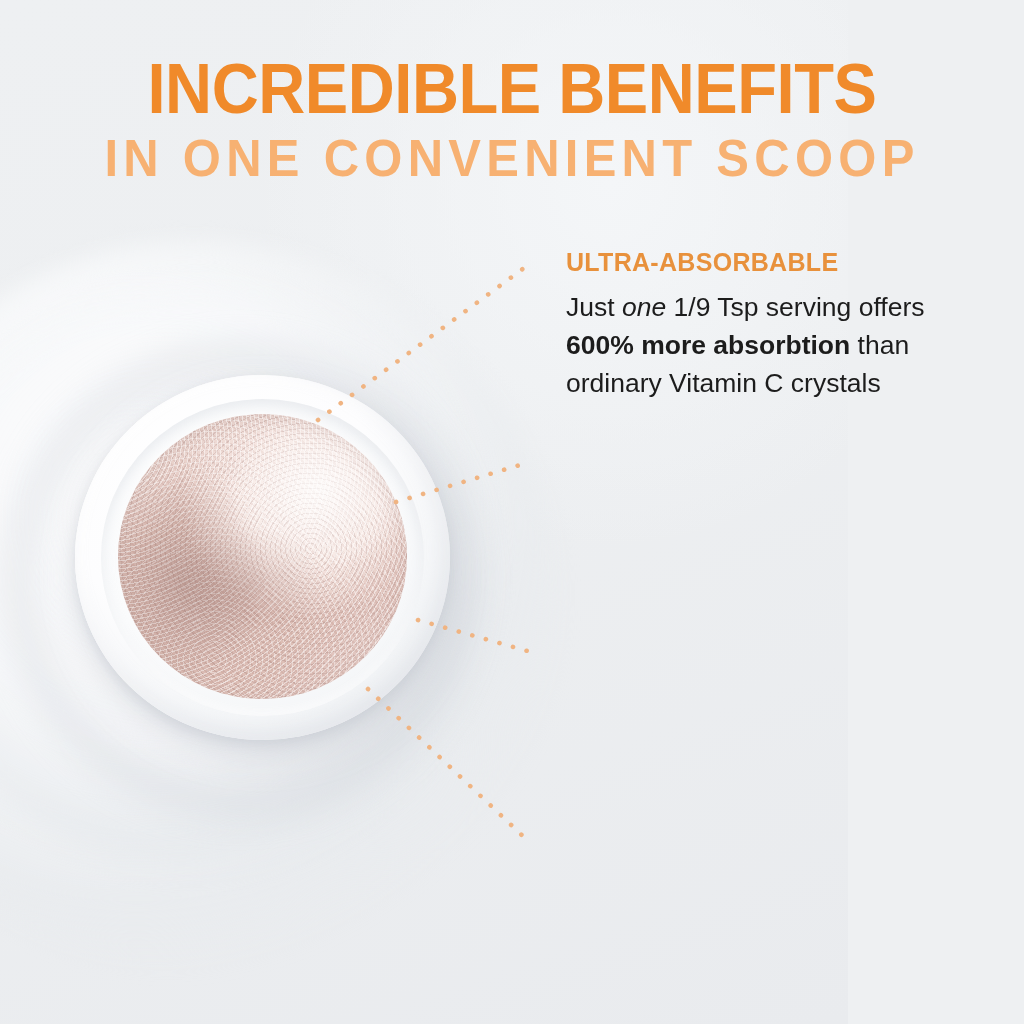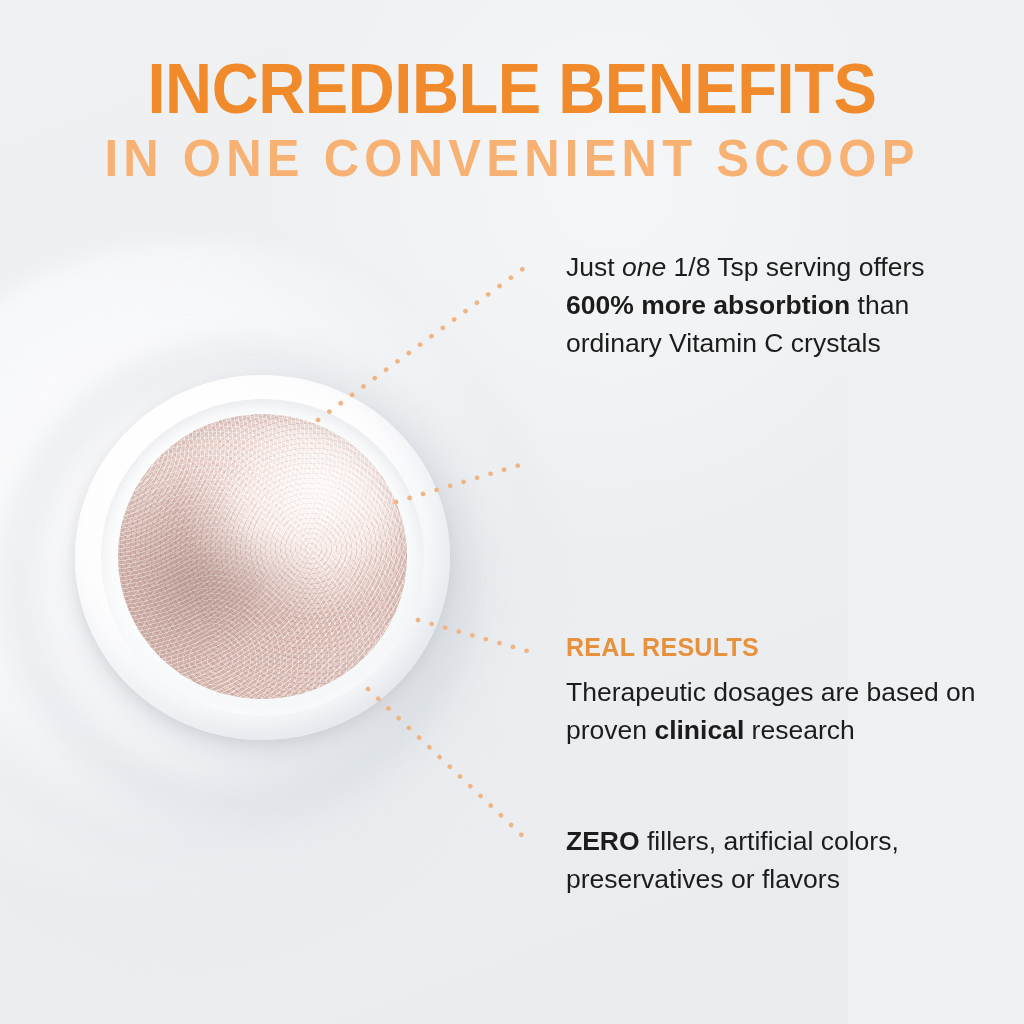--- a/index.html
+++ b/index.html
@@ -244,26 +244,22 @@
       <line x1="368" y1="689" x2="528" y2="841"></line>
     </g>
   </svg>
 
   <div id="headline">
     <div id="title-main">INCREDIBLE BENEFITS</div>
     <div id="title-sub">IN ONE CONVENIENT SCOOP</div>
   </div>
 
   <div class="benefit" id="benefit-1">
-    <p class="benefit-body"><span>Just </span><i>one</i><span> 1/8 Tsp serving offers </span><b>600% more absorbtion</b><span> than ordinary Vitamin C crystals</span></p>
-  </div>
-
-
-  <div class="benefit" id="benefit-3">
-    <h3 class="benefit-heading">REAL RESULTS</h3>
-    <p class="benefit-body"><span>Therapeutic dosages are based on proven </span><b>clinical</b><span> research</span></p>
-  </div>
+    <h3 class="benefit-heading">ULTRA-ABSORBABLE</h3>
+    <p class="benefit-body"><span>Just </span><i>one</i><span> 1/9 Tsp serving offers </span><b>600% more absorbtion</b><span> than ordinary Vitamin C crystals</span></p>
+  </div>
+
+
 
   <div class="benefit" id="benefit-4">
-    <p class="benefit-body"><b>ZERO</b><span> fillers, artificial colors, preservatives or flavors</span></p>
   </div>
 
 </div>
 
 </body></html>

